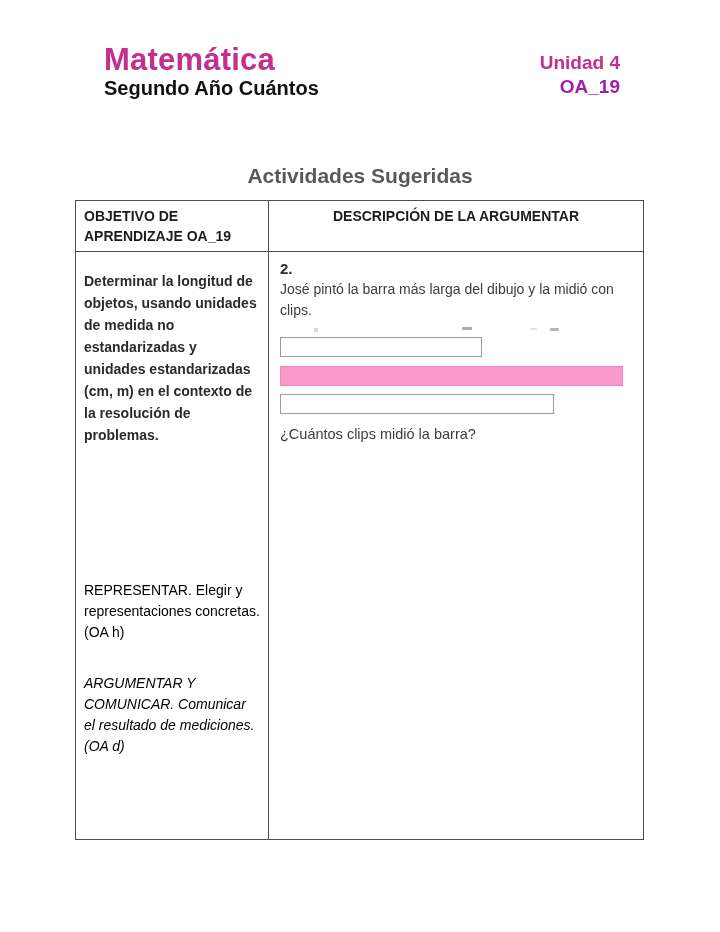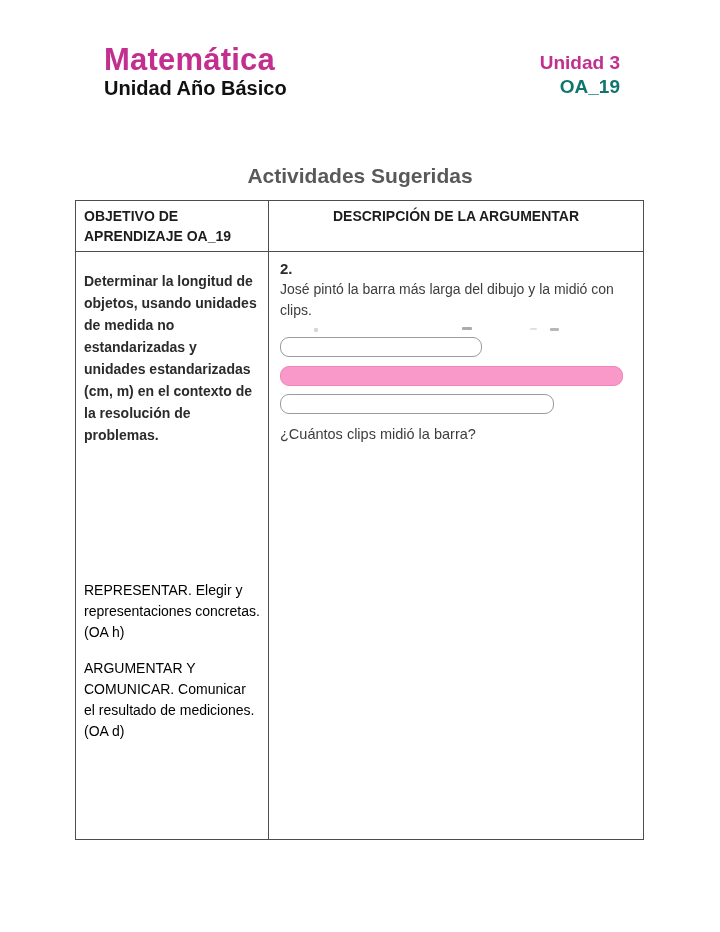--- a/index.html
+++ b/index.html
@@ -1,15 +1,15 @@
 <!DOCTYPE html>
 <html><head>
 <meta charset="utf-8">
 <style>
-  * { margin:0; padding:0; box-sizing:border-box;border-radius:9px; }
+  * { margin:0; padding:0; box-sizing:border-box; }
   html,body { background:#ffffff; }
   .page {
     width:720px; height:932px; background:#ffffff; position:relative;
     font-family:"Liberation Sans", sans-serif; color:#1f1f1f; overflow:hidden;
   }
   
   .doc-header { display:flex; justify-content:space-between; padding:42px 100px 0 104px; }
   .subject-title { font-size:31px; font-weight:bold; line-height:35px; letter-spacing:0.2px; }
   .grade-title   { font-size:20px; font-weight:bold; line-height:23px; color:#111111; }
   .header-right  { text-align:right; padding-top:9px; }
@@ -23,21 +23,21 @@
   .col-description { width:375px; }
   .activity-table thead th { height:46px; padding:5px 8px; font-size:14px; line-height:20px; color:#1c1c1c; }
   .th-objective  { text-align:left; }
   .th-description{ text-align:center; }
   .activity-table tbody td { height:588px; }
   .cell-objective   { padding:5px 8px; }
   .cell-description { padding:5px 11px; }
   .objective-text { font-weight:bold; font-size:14px; line-height:22px; color:#2b2b2b; margin-top:13px; }
   .skill-text { font-size:14px; line-height:21px; color:#000000; }
   .skill-1 { margin-top:134px; }
-  .skill-2 { margin-top:15px; }
+  .skill-2 { margin-top:30px;font-style:italic; }
   .activity-number { font-weight:bold; font-size:15px; margin-top:3px; color:#2b2b2b; }
   .activity-desc { font-size:14px; line-height:21px; margin-top:2px; max-width:356px; color:#3d3d3d; }
   
   .artifact-strip { position:relative; height:12px; margin-top:4px; }
   .artifact { position:absolute; background:#b5b5b5; border-radius:1px; }
   .artifact.a1 { left:34px;  top:3px; width:4px;  height:4px; opacity:.55; }
   .artifact.a2 { left:182px; top:2px; width:10px; height:3px; opacity:.75; background:#8f8f8f; }
   .artifact.a3 { left:250px; top:3px; width:7px;  height:2px; opacity:.4; }
   .artifact.a4 { left:270px; top:3px; width:9px;  height:3px; opacity:.7; background:#9a9a9a; }
   
@@ -47,25 +47,25 @@
   .question-text { font-size:14.5px; margin-top:12px; color:#3d3d3d; }
 </style>
 </head>
 <body>
 
 <div class="page">
 
   <div class="doc-header">
     <div>
       <div class="subject-title" style="color: rgb(194, 47, 143);">Matemática</div>
-      <div class="grade-title">Unidad Año Básico</div>
+      <div class="grade-title">Segundo Año Cuántos</div>
     </div>
     <div class="header-right">
-      <div class="unit-label" style="color: rgb(194, 47, 143);">Unidad 3</div>
-      <div class="oa-label" style="color: #0f766e;">OA_19</div>
+      <div class="unit-label" style="color: rgb(194, 47, 143);">Unidad 4</div>
+      <div class="oa-label" style="color: #a21caf;">OA_19</div>
     </div>
   </div>
 
   <div class="section-title" style="color: rgb(88, 89, 91);">Actividades Sugeridas</div>
 
   <table class="activity-table">
     <colgroup>
       <col class="col-objective">
       <col class="col-description">
     </colgroup>

